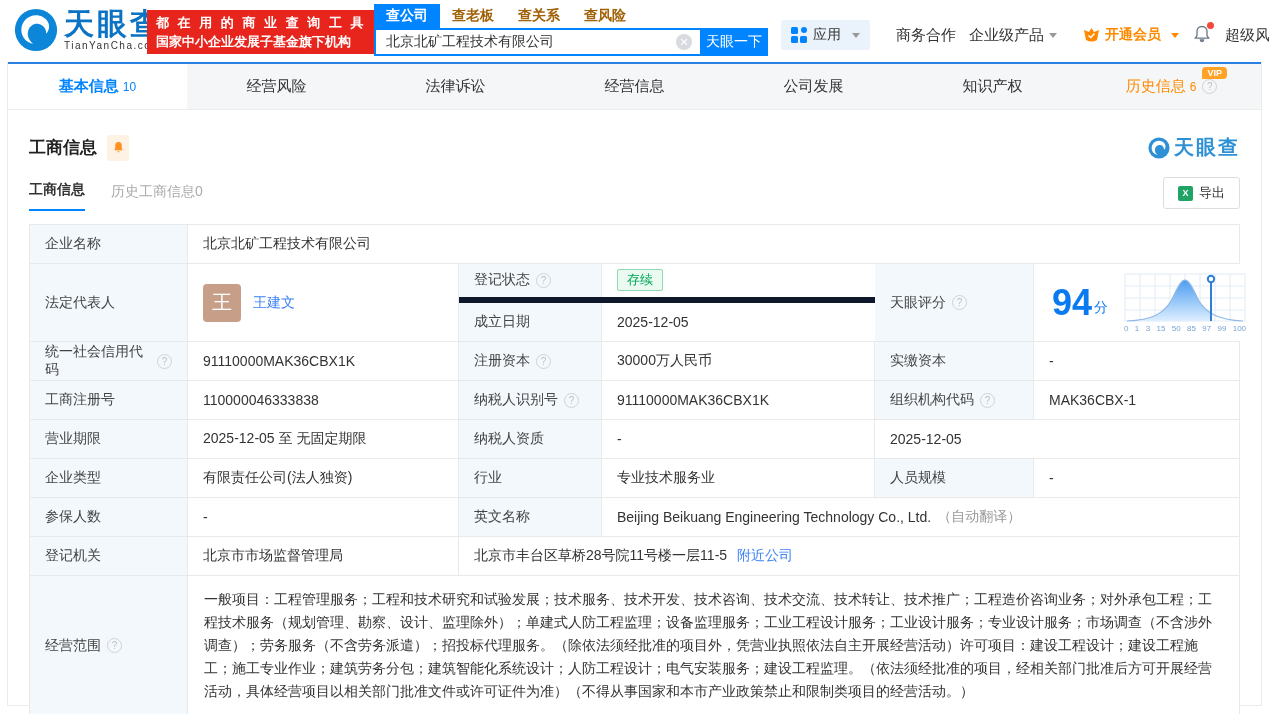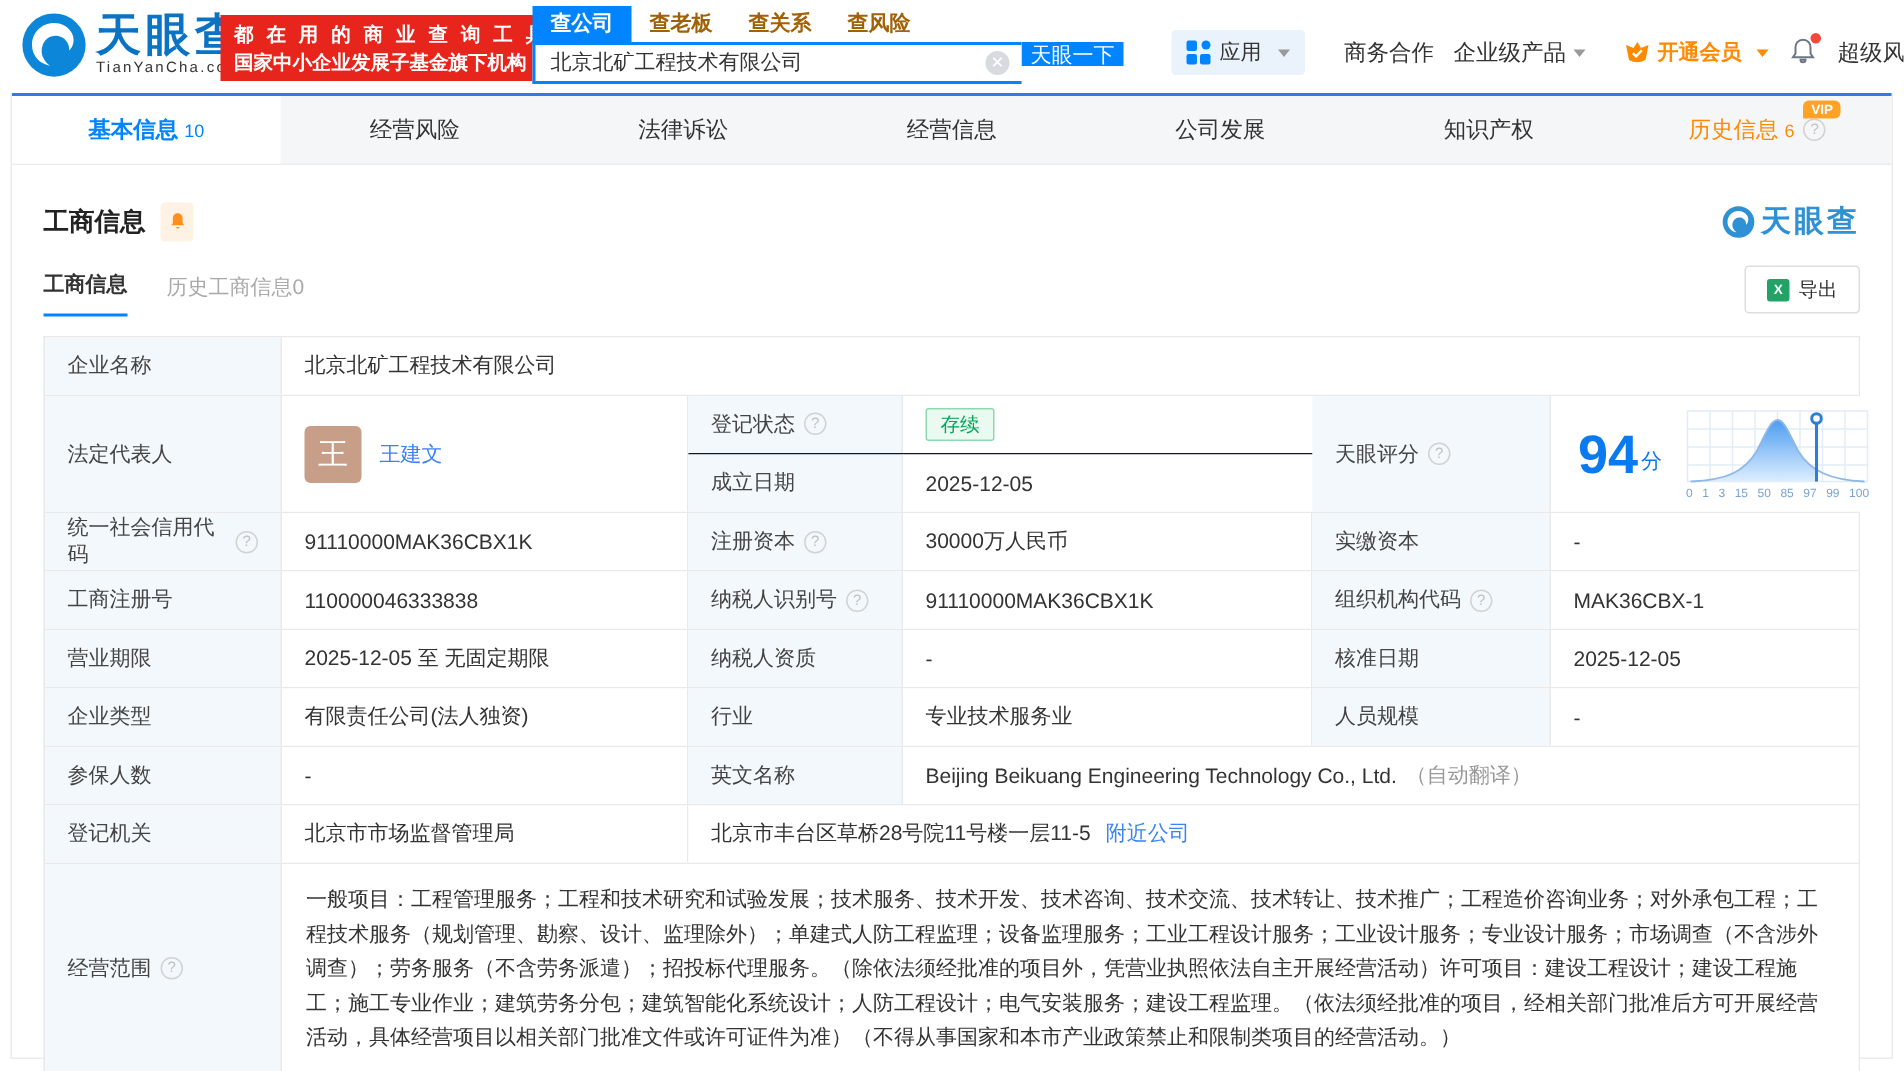--- a/index.html
+++ b/index.html
@@ -13,32 +13,32 @@
   .logo { position:absolute; left:14px; top:8px; display:flex; align-items:center; }
   .logo svg { width:44px; height:44px; }
   .logo-txt { margin-left:6px; display:flex; flex-direction:column; }
   .brand { font-size:30px; font-weight:bold; color:#0a73c4; letter-spacing:3px; line-height:30px; }
   .brand-domain { font-size:10px; color:#333; letter-spacing:1.5px; margin-top:1px; }
   .slogan { position:absolute; left:147px; top:10px; background:#e7251d; color:#fff;
     padding:4px 9px; display:flex; flex-direction:column; gap:2px; }
   .slogan span { font-size:13px; line-height:17px; font-weight:bold; white-space:nowrap; }
   .slogan .s1 { letter-spacing:2.5px; }
   
-  .search { position:absolute; left:355px; top:4px; width:394px; }
+  .search { position:absolute; left:374px; top:4px; width:394px; }
   .search-tabs { display:flex; height:24px; align-items:flex-end; }
   .search-tab { font-size:14px; color:#a16207; padding:3px 12px; cursor:pointer;font-weight:bold; }
   .search-tab.active { background:#0084ff; color:#fff; font-weight:bold; }
   .search-row { display:flex; }
   .search-input-wrap { position:relative; width:326px; }
   .search-input { width:326px; height:28px; border:2px solid #0084ff; border-right:none;
     padding:0 30px 0 10px; font-size:14px; color:#333; outline:none;
     font-family:"Liberation Sans","DejaVu Sans",sans-serif; }
   .clear-ic { position:absolute; right:8px; top:6px; width:16px; height:16px; border-radius:50%;
     background:#d7dbe0; color:#fff; font-size:11px; line-height:16px; text-align:center; cursor:pointer; }
-  .search-btn { width:68px; height:16px; background:#0084ff; color:#fff; border:none;
+  .search-btn { width:68px; height:28px; background:#0084ff; color:#fff; border:none;
     font-size:14px; cursor:pointer; font-family:inherit; }
   
   .topnav { position:absolute; left:781px; top:20px; right:8px; display:flex; align-items:center; gap:13px; white-space:nowrap; }
   .apps-chip { display:flex; align-items:center; gap:6px; background:#eaf2fb; border-radius:3px;
     padding:6px 10px; cursor:pointer; }
   .grid-ic { width:16px; height:16px; position:relative; }
   .grid-ic i { position:absolute; width:7px; height:7px; background:#0084ff; border-radius:1.5px; }
   .grid-ic i:nth-child(1){left:0;top:0;} .grid-ic i:nth-child(2){right:0;top:0;border-radius:50%;width:6px;height:6px;}
   .grid-ic i:nth-child(3){left:0;bottom:0;} .grid-ic i:nth-child(4){right:0;bottom:0;}
   .caret { display:inline-block; width:0; height:0; border-left:4px solid transparent;
@@ -94,21 +94,21 @@
   .lbl { background:#f3f8fd; color:#444; }
   .val { color:#333; background:#fff; }
   .w-la{width:158px;flex:none;} .w-va{width:271px;flex:none;} .w-lb{width:143px;flex:none;}
   .w-vb{width:273px;flex:none;} .w-lc{width:159px;flex:none;} .w-vc{flex:1;}
   .link { color:#3b82f6; cursor:pointer; text-decoration:none; }
   .tag-green { color:#00a758; background:#eafaf1; border:1px solid #8fd9b2; border-radius:2px;
     padding:1px 9px; font-size:13px; }
   .legal-row { height:78px; }
   .legal-mid { width:416px; flex:none; display:flex; flex-direction:column; }
   .legal-mid .inner { display:flex; height:39px; }
-  .legal-mid .inner:first-child { border-bottom:1px solid #0f172a; }
+  .legal-mid .inner:first-child { border-bottom:6px solid #0f172a; }
   .avatar { width:38px; height:38px; border-radius:4px; background:#c79e87; color:#fff; font-size:20px;
     display:flex; align-items:center; justify-content:center; flex:none; }
   .legal-name { margin-left:12px; font-size:14px; }
   .score-cell { display:flex; align-items:center; padding:0 10px 0 18px; }
   .score-num { font-size:36px; font-weight:bold; color:#0a7af0; line-height:36px; }
   .score-unit { font-size:14px; color:#0a7af0; margin:10px 0 0 2px; }
   .score-chart { margin-left:16px; display:flex; flex-direction:column; }
   .axis { display:flex; justify-content:space-between; width:122px; margin-top:1px; }
   .axis span { font-size:8px; color:#7aa3d4; }
   .note { color:#999; margin-left:6px; }
@@ -353,21 +353,20 @@
             <span class="help"></span>
           </div>
         <div class="cell val w-vc">MAK36CBX-1</div>
       </div>
 
       <div class="t-row">
         <div class="cell lbl w-la">营业期限</div>
         <div class="cell val w-va">2025-12-05 至 无固定期限</div>
         <div class="cell lbl w-lb">纳税人资质</div>
         <div class="cell val w-vb">-</div>
-        <div class="cell lbl w-lc">核准日期</div>
         <div class="cell val w-vc">2025-12-05</div>
       </div>
 
       <div class="t-row">
         <div class="cell lbl w-la">企业类型</div>
         <div class="cell val w-va">有限责任公司(法人独资)</div>
         <div class="cell lbl w-lb">行业</div>
         <div class="cell val w-vb">专业技术服务业</div>
         <div class="cell lbl w-lc">人员规模</div>
         <div class="cell val w-vc">-</div>

